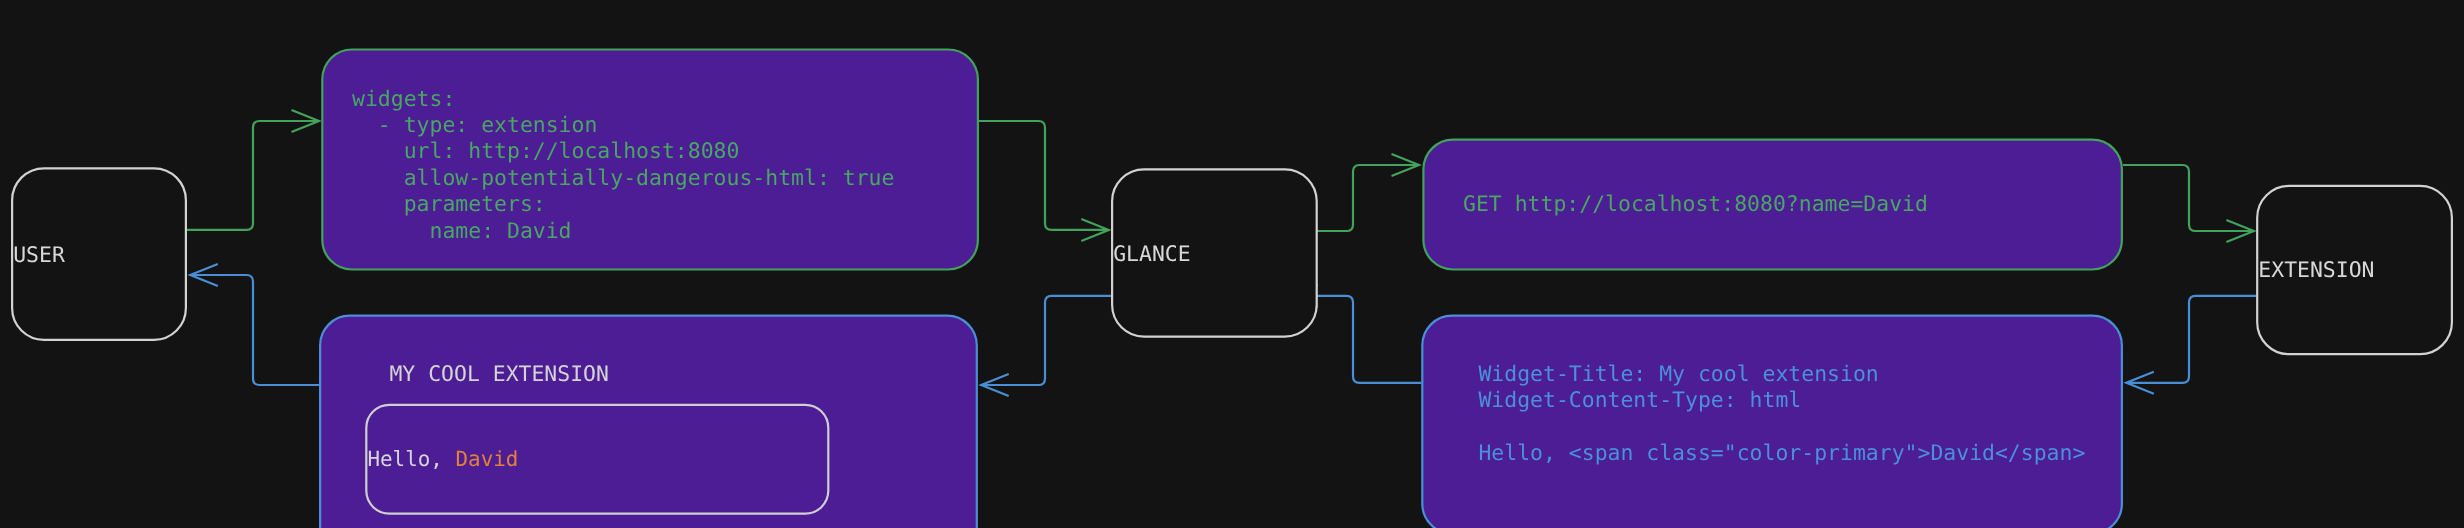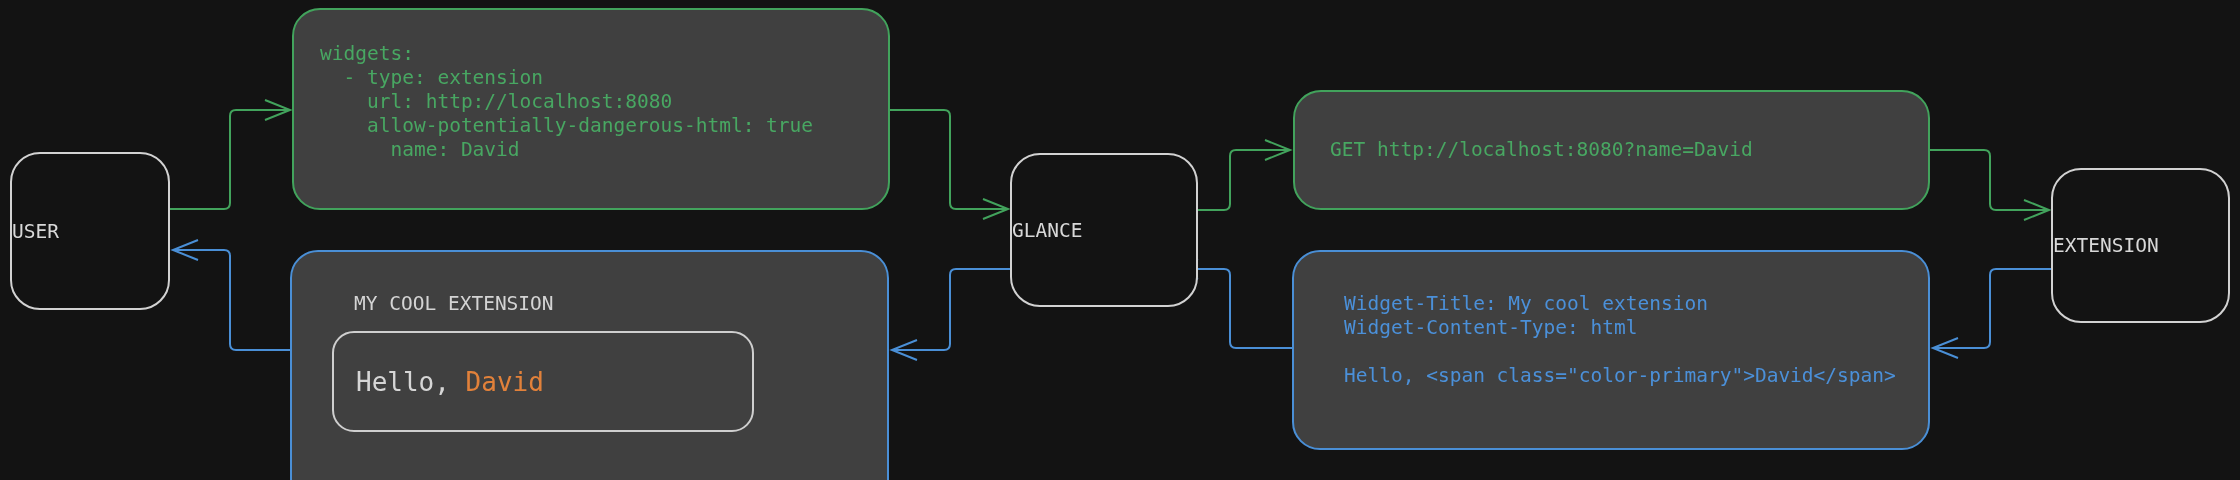--- a/index.html
+++ b/index.html
@@ -18,21 +18,22 @@
     display:flex;align-items:center;justify-content:flex-start;
     color:#d8d8d8;font-size:19.5px;letter-spacing:0;
     box-sizing:border-box;
     background:#131313;
   }
   .msg{
     position:absolute;
     border:2px solid;
     border-radius:28px;
     box-sizing:border-box;
-    background:#404040;
+    background:#4c1d95;
+    margin-top:36px;
   }
   .msg.green{border-color:#42a35c;color:#48a762;}
   .msg.blue{border-color:#4a8fd6;color:#4b90d9;}
   .code-line{
     white-space:pre;
     height:24px;line-height:24px;
     font-size:19.5px;
   }
   #config-box{left:292px;top:8px;width:598px;height:202px;padding:32px 0 0 26px;}
   #request-box{left:1293px;top:90px;width:637px;height:120px;display:flex;align-items:center;padding-left:35px;}
@@ -40,22 +41,22 @@
   #widget-box{left:290px;top:250px;width:599px;height:268px;text-decoration:underline;}
   #widget-title{
     position:absolute;left:62px;top:40px;
     height:24px;line-height:24px;font-size:19.5px;
     color:#d4d4d4;white-space:pre;
   }
   #widget-inner{
     position:absolute;left:40px;top:79px;width:422px;height:101px;
     border:2px solid #cfcfcf;border-radius:22px;
     box-sizing:border-box;
-    display:flex;align-items:center;padding-left:22px;
-    font-size:26px;white-space:pre;
+    display:flex;align-items:center;
+    font-size:19px;white-space:pre;
   }
   #widget-inner .prefix{color:#d6d6d6;}
   #widget-inner .name{color:#e2813a;}
 </style>
 </head>
 <body>
 
 <div id="canvas">
 
   <svg id="edges" viewBox="0 0 2240 480" xmlns="http://www.w3.org/2000/svg" fill="none" stroke-width="2">
@@ -81,20 +82,21 @@
 
   <div class="node" style="left:2051px;top:152px;width:179px;height:155px;margin-top:16px;">
     <span>EXTENSION</span>
   </div>
 
   <div id="config-box" class="msg green">
     <div class="code-line">widgets:</div>
     <div class="code-line">  - type: extension</div>
     <div class="code-line">    url: http://localhost:8080</div>
     <div class="code-line">    allow-potentially-dangerous-html: true</div>
+    <div class="code-line">    parameters:</div>
     <div class="code-line">      name: David</div>
   </div>
 
   <div id="request-box" class="msg green">
     <div class="code-line">GET http://localhost:8080?name=David</div>
   </div>
 
   <div id="response-box" class="msg blue">
     <div class="code-line">Widget-Title: My cool extension</div>
     <div class="code-line">Widget-Content-Type: html</div>

